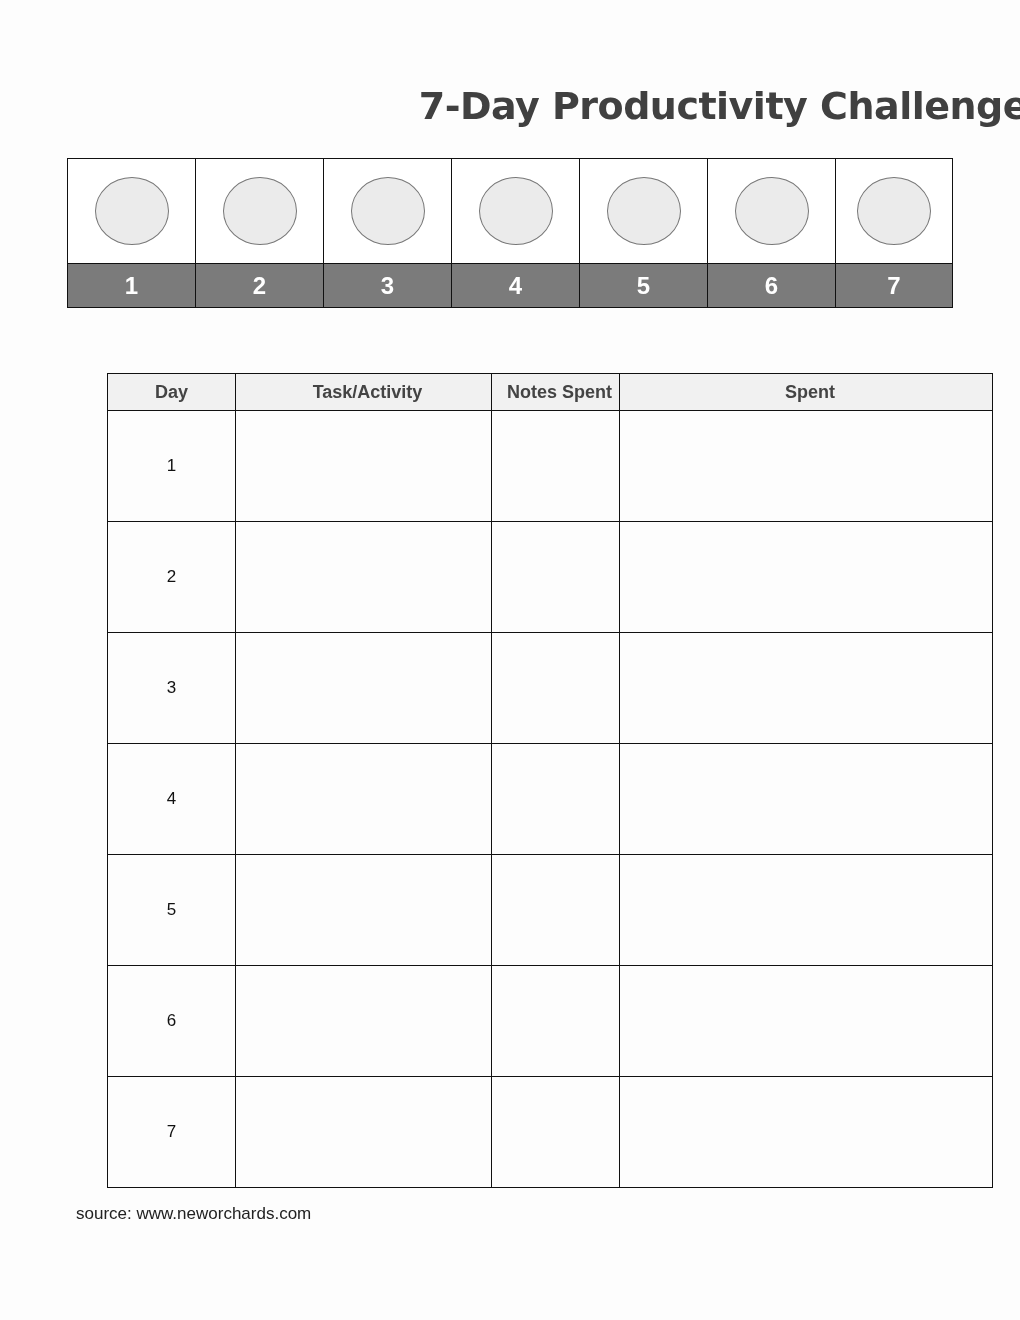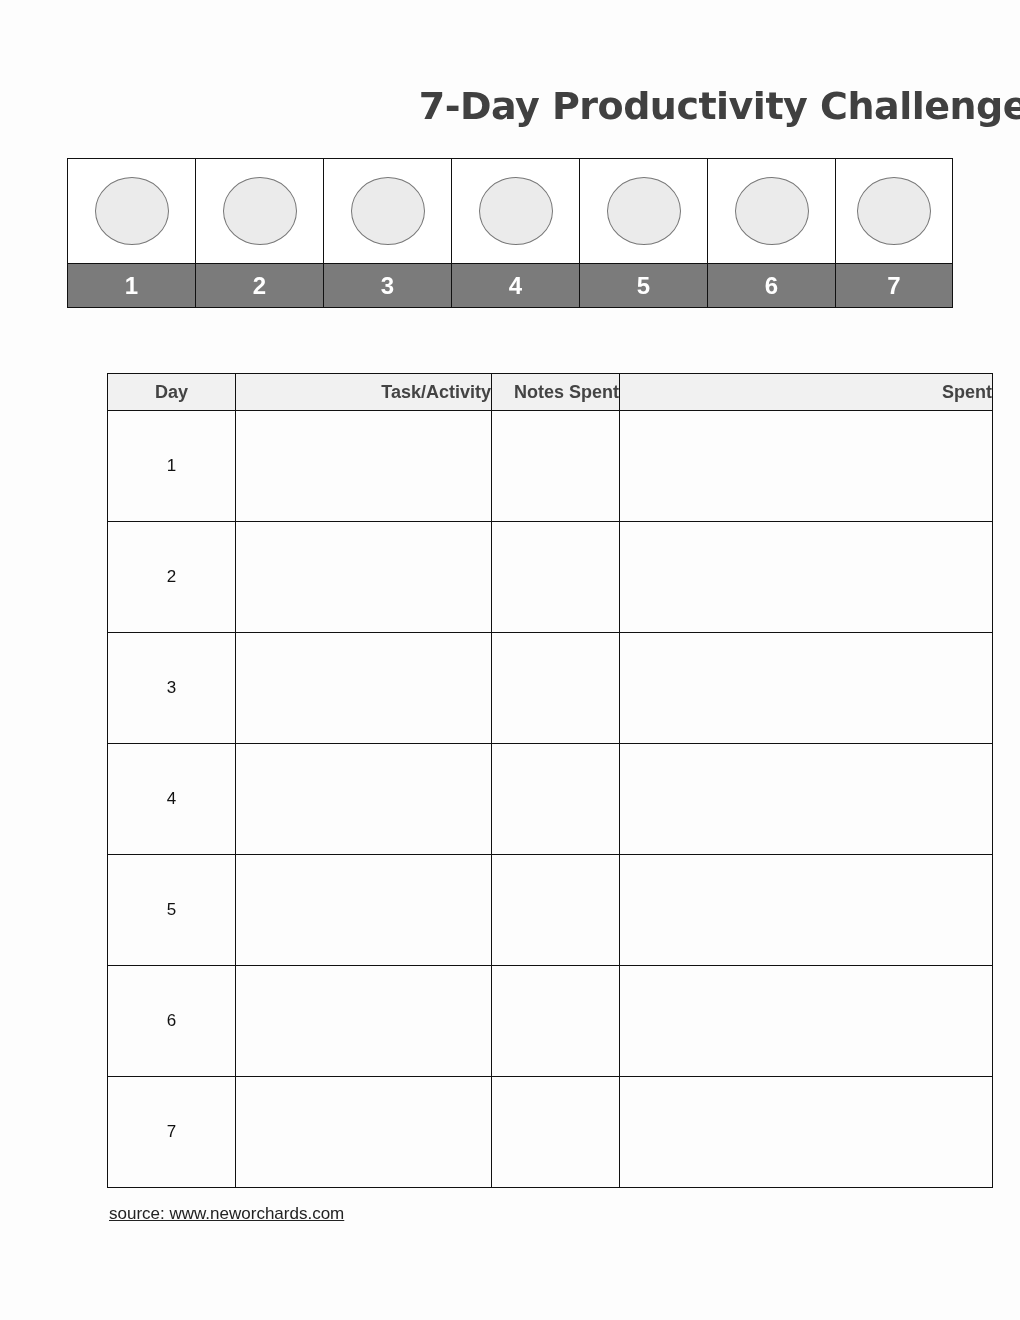--- a/index.html
+++ b/index.html
@@ -5,25 +5,25 @@
   html,body{margin:0;padding:0;}
   body{width:1020px;height:1320px;background:#fdfdfd;position:relative;font-family:"Liberation Sans",sans-serif;color:#222;}
   .title{position:absolute;top:84px;left:8px;width:1020px;text-align:right;font-family:"DejaVu Sans",sans-serif;font-weight:bold;font-size:38px;color:#404040;letter-spacing:-0.5px;}
   .tracker{position:absolute;left:67px;top:158px;border-collapse:collapse;}
   .tracker td{border:1px solid #111;padding:0;}
   .circ-cell{height:104px;background:#fff;position:relative;}
   .circle{position:absolute;left:50%;top:50%;width:74px;height:68px;margin-left:-37px;margin-top:-34px;border-radius:50%;background:#ebebeb;border:1px solid #777;box-sizing:border-box;}
   .num-cell{height:43px;background:#7b7b7b;color:#fff;font-weight:bold;font-size:24px;text-align:center;vertical-align:middle;}
   .log{position:absolute;left:67px;top:373px;border-collapse:collapse;margin-left:40px;}
   .log th,.log td{border:1px solid #111;padding:0;}
-  .log th{height:37px;background:#f1f1f1;font-size:18px;font-weight:bold;color:#444;text-align:right;padding-left:8px;box-sizing:border-box;}
+  .log th{height:37px;background:#f1f1f1;font-size:18px;font-weight:bold;color:#444;text-align:center;padding-left:8px;box-sizing:border-box;}
   .log th.c{text-align:center;padding-left:0;}
   .log td{height:110px;background:#fdfdfd;}
   .log td.day{text-align:center;font-size:17px;color:#111;}
-  .source{position:absolute;left:76px;top:1204px;font-size:17px;color:#222;text-decoration:underline;margin-left:33px;}
+  .source{position:absolute;left:76px;top:1204px;font-size:17px;color:#222;}
 </style>
 </head>
 <body>
 
 <div class="title">7-Day Productivity Challenge</div>
 
 <table class="tracker">
   <tbody>
       <tr>
     <td class="circ-cell" style="width:127px">

